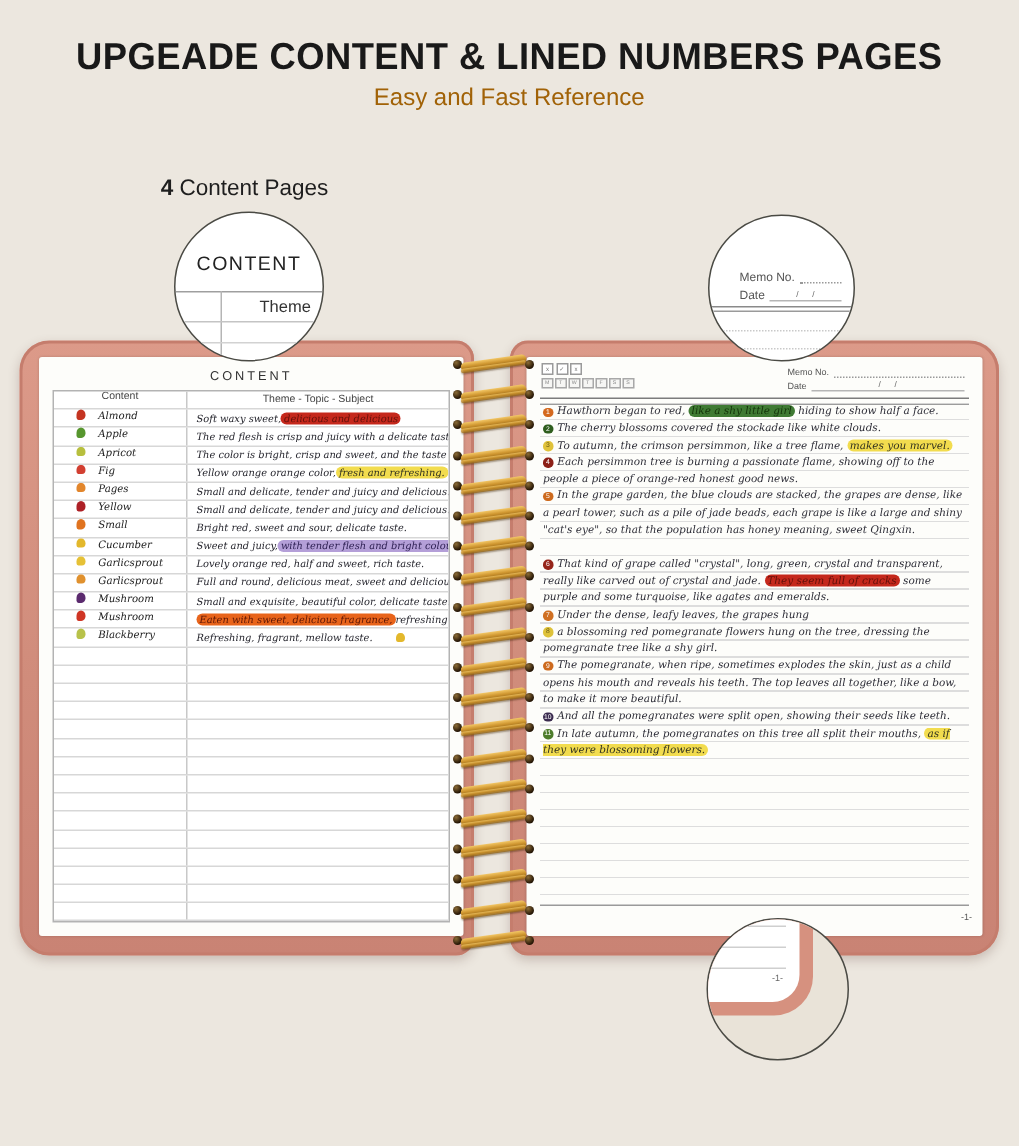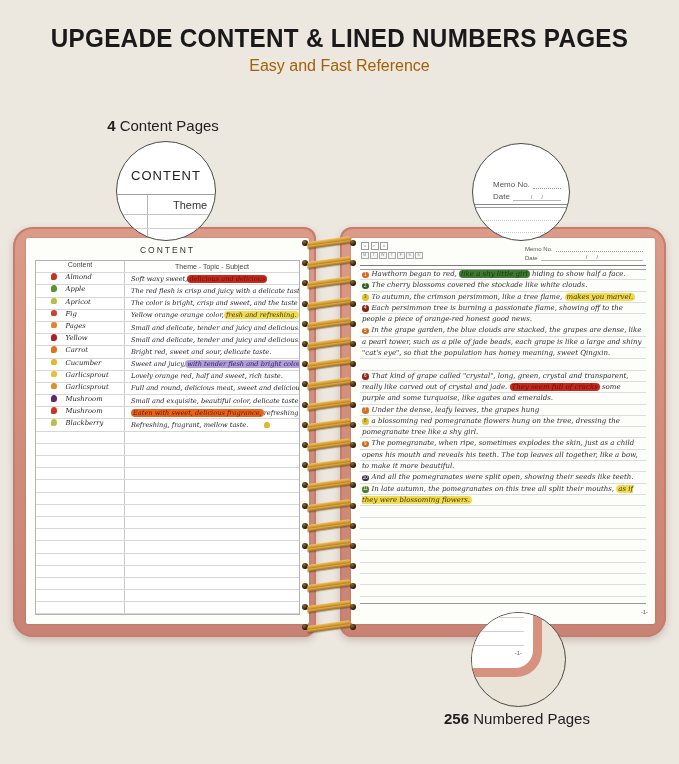--- a/index.html
+++ b/index.html
@@ -111,21 +111,20 @@
 </style>
 </head>
 <body>
 
 <div class="scene">
 
   <div class="h-title">UPGEADE CONTENT &amp; LINED NUMBERS PAGES</div>
   <div class="h-sub">Easy and Fast Reference</div>
 
   <div class="callout cl-tl"><b>4</b><span> Content Pages</span></div>
-  <div class="callout cl-br"><b>256</b><span> Numbered Pages</span></div>
 
   <div class="cover cover-left"></div>
   <div class="cover cover-right"></div>
 
   <div class="page page-left">
     <div class="lp-title">CONTENT</div>
     <div class="ctable">
       <div class="trow thead">
         <div class="c1">Content</div>
         <div class="c2">Theme - Topic - Subject</div>
@@ -176,21 +175,21 @@
             <div class="c1">
               <span class="fic" style="background: rgb(173, 32, 38);"></span>
               <span class="fname">Yellow</span>
             </div>
             <div class="c2">
               <span>Small and delicate, tender and juicy and delicious.</span>
             </div>
           </div><div class="trow">
             <div class="c1">
               <span class="fic" style="background: rgb(224, 115, 31);"></span>
-              <span class="fname">Carrot</span>
+              <span class="fname">Small</span>
             </div>
             <div class="c2">
               <span>Bright red, sweet and sour, delicate taste.</span>
             </div>
           </div><div class="trow">
             <div class="c1">
               <span class="fic" style="background: rgb(227, 184, 44);"></span>
               <span class="fname">Cucumber</span>
             </div>
             <div class="c2">

